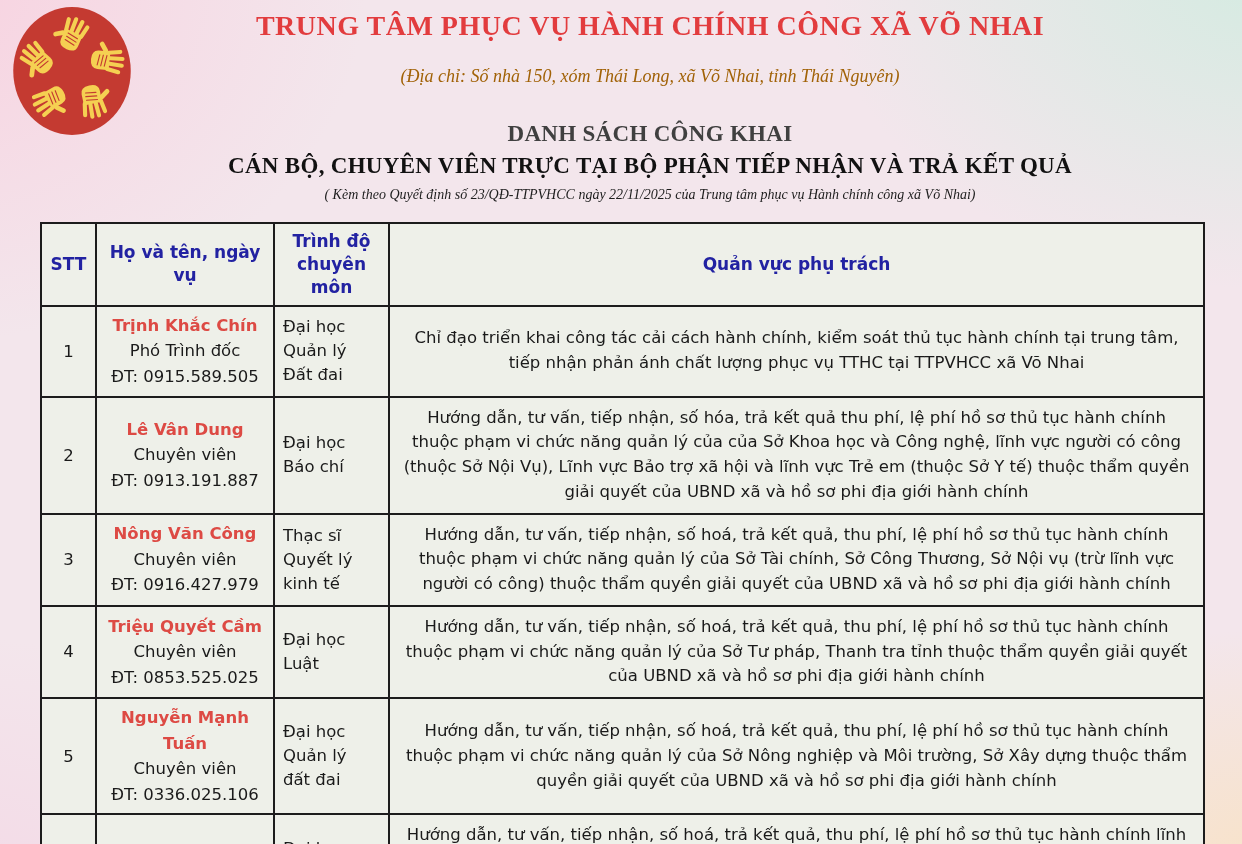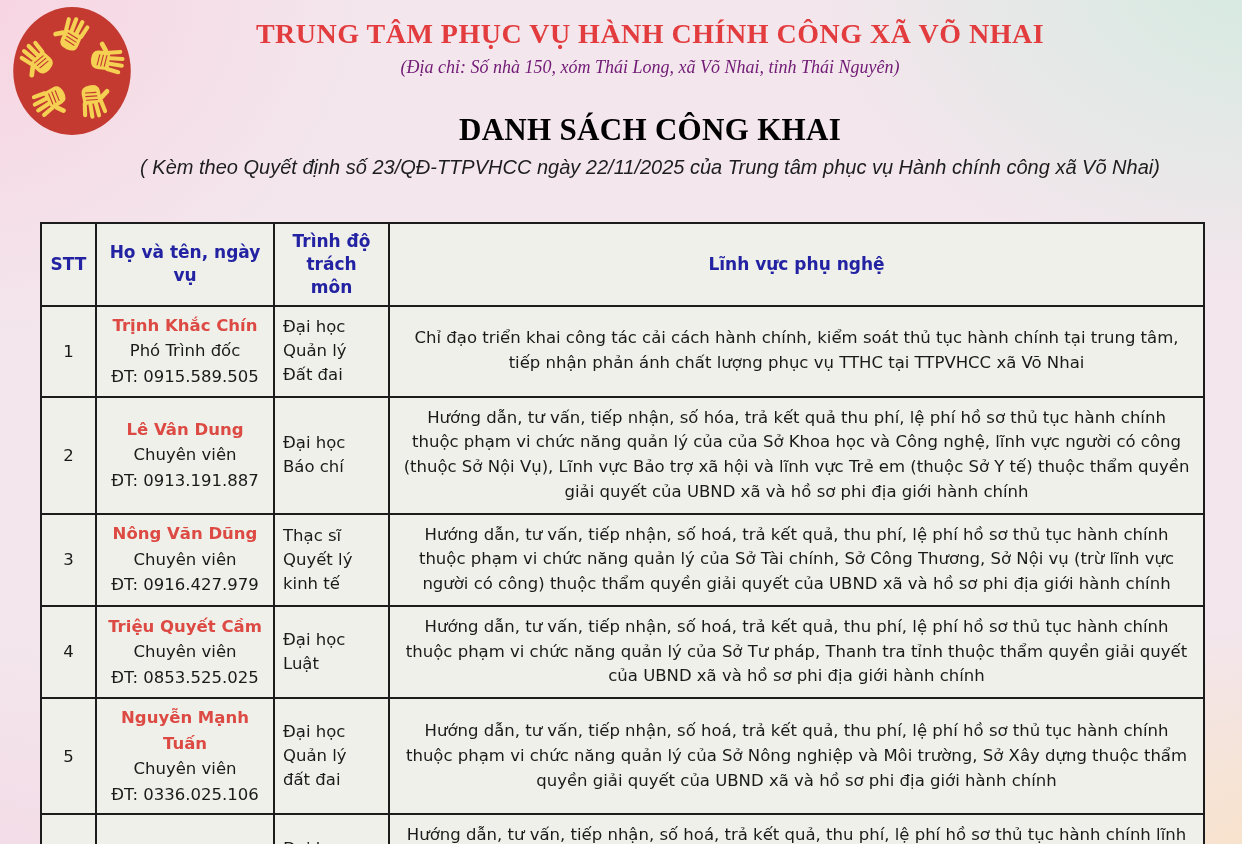--- a/index.html
+++ b/index.html
@@ -11,46 +11,46 @@
       radial-gradient(ellipse 620px 430px at 103% 104%, #f8e2c6 0%, rgba(248,226,198,0) 58%),
       radial-gradient(ellipse 760px 620px at -6% -2%, #f8d2e0 0%, rgba(248,210,224,0) 58%),
       radial-gradient(ellipse 700px 500px at -4% 108%, #f3d9e6 0%, rgba(243,217,230,0) 55%),
       #f3e6ec;
   }
 
   
   .emblem{position:absolute;left:8px;top:4px;width:128px;height:134px;}
 
   
-  .header{position:absolute;left:120px;top:8px;width:1060px;text-align:center;}
+  .header{position:absolute;left:120px;top:0;width:1060px;text-align:center;}
   .org-name{
     margin-top:10px;
     font-family:"Liberation Serif","DejaVu Serif",serif;
     font-weight:bold;font-size:28px;letter-spacing:.5px;
     color:#e23c3e;
   }
   .address{
-    margin-top:7px;
-    font-family:"Liberation Serif","DejaVu Serif",serif;
-    font-style:italic;font-size:18px;color:#701a75;
+    margin-top:24px;
+    font-family:"Liberation Serif","DejaVu Serif",serif;
+    font-style:italic;font-size:18px;color:#a16207;
   }
   .list-title-1{
     margin-top:34px;
     font-family:"Liberation Serif","DejaVu Serif",serif;
-    font-weight:bold;font-size:31px;color:#000000;letter-spacing:.3px;
+    font-weight:bold;font-size:23px;color:#404040;letter-spacing:.3px;
   }
   .list-title-2{
     margin-top:6px;
     font-family:"Liberation Serif","DejaVu Serif",serif;
     font-weight:bold;font-size:23px;color:#111;letter-spacing:.3px;
   }
   .attachment{
     margin-top:8px;
-    font-family:Liberation Sans, sans-serif;
-    font-style:italic;font-size:20px;color:#1d1d1d;
+    font-family:Liberation Serif, serif;
+    font-style:italic;font-size:14px;color:#1d1d1d;
   }
 
   
   .roster{
     position:absolute;left:40px;top:222px;width:1165px;
     border-collapse:collapse;table-layout:fixed;
     background:#eef0e9;
   }
   .roster th,.roster td{
     border:2px solid #1c1c1c;
@@ -100,38 +100,39 @@
     <use href="#hand" transform="rotate(144 60 65) translate(60 32) rotate(24)"></use>
     <use href="#hand" transform="rotate(216 60 65) translate(60 32) rotate(24)"></use>
     <use href="#hand" transform="rotate(288 60 65) translate(60 32) rotate(24)"></use>
   </svg>
 </div>
 
 <div class="header">
   <div class="org-name">TRUNG TÂM PHỤC VỤ HÀNH CHÍNH CÔNG XÃ VÕ NHAI</div>
   <div class="address">(Địa chỉ: Số nhà 150, xóm Thái Long, xã Võ Nhai, tỉnh Thái Nguyên)</div>
   <div class="list-title-1">DANH SÁCH CÔNG KHAI</div>
+  <div class="list-title-2">CÁN BỘ, CHUYÊN VIÊN TRỰC TẠI BỘ PHẬN TIẾP NHẬN VÀ TRẢ KẾT QUẢ</div>
   <div class="attachment">( Kèm theo Quyết định số  23/QĐ-TTPVHCC ngày 22/11/2025 của Trung tâm phục vụ Hành chính công xã Võ Nhai)</div>
 </div>
 
 <table class="roster">
   <colgroup>
     <col class="col-stt">
       <col class="col-name">
       <col class="col-degree">
       <col>
   </colgroup>
   <tbody>
       <tr class="hdr">
     <th>STT</th>
     <th>Họ và tên, ngày vụ</th>
     <th>Trình độ
-trách
+chuyên
 môn</th>
-    <th>Lĩnh vực phụ nghệ</th>
+    <th>Quản vực phụ trách</th>
   </tr>
 
   <tr class="r0">
     <td class="cell-stt">1</td>
     <td class="cell-name">
       <div class="person-name">Trịnh Khắc Chín</div>
       <div>Phó Trình đốc</div>
       <div>ĐT: 0915.589.505</div>
     </td>
     <td class="cell-degree">Đại học
@@ -148,21 +149,21 @@
       <div>ĐT: 0913.191.887</div>
     </td>
     <td class="cell-degree">Đại học
 Báo chí</td>
     <td class="cell-duties">Hướng dẫn, tư vấn, tiếp nhận, số hóa, trả kết quả thu phí, lệ phí hồ sơ thủ tục hành chính thuộc phạm vi chức năng quản lý của của Sở Khoa học và Công nghệ, lĩnh vực người có công (thuộc Sở Nội Vụ), Lĩnh vực Bảo trợ xã hội và lĩnh vực Trẻ em (thuộc Sở Y tế) thuộc thẩm quyền giải quyết của UBND xã và hồ sơ phi địa giới hành chính</td>
   </tr>
 
   <tr class="r2">
     <td class="cell-stt">3</td>
     <td class="cell-name">
-      <div class="person-name">Nông Văn Dũng</div>
+      <div class="person-name">Nông Văn Công</div>
       <div>Chuyên viên</div>
       <div>ĐT: 0916.427.979</div>
     </td>
     <td class="cell-degree">Thạc sĩ
 Quyết lý
 kinh tế</td>
     <td class="cell-duties">Hướng dẫn, tư vấn, tiếp nhận, số hoá, trả kết quả, thu phí, lệ phí hồ sơ thủ tục hành chính thuộc phạm vi chức năng quản lý của Sở Tài chính, Sở Công Thương, Sở Nội vụ (trừ lĩnh vực người có công) thuộc thẩm quyền giải quyết của UBND xã và hồ sơ phi địa giới hành chính</td>
   </tr>
 
   <tr class="r3">

